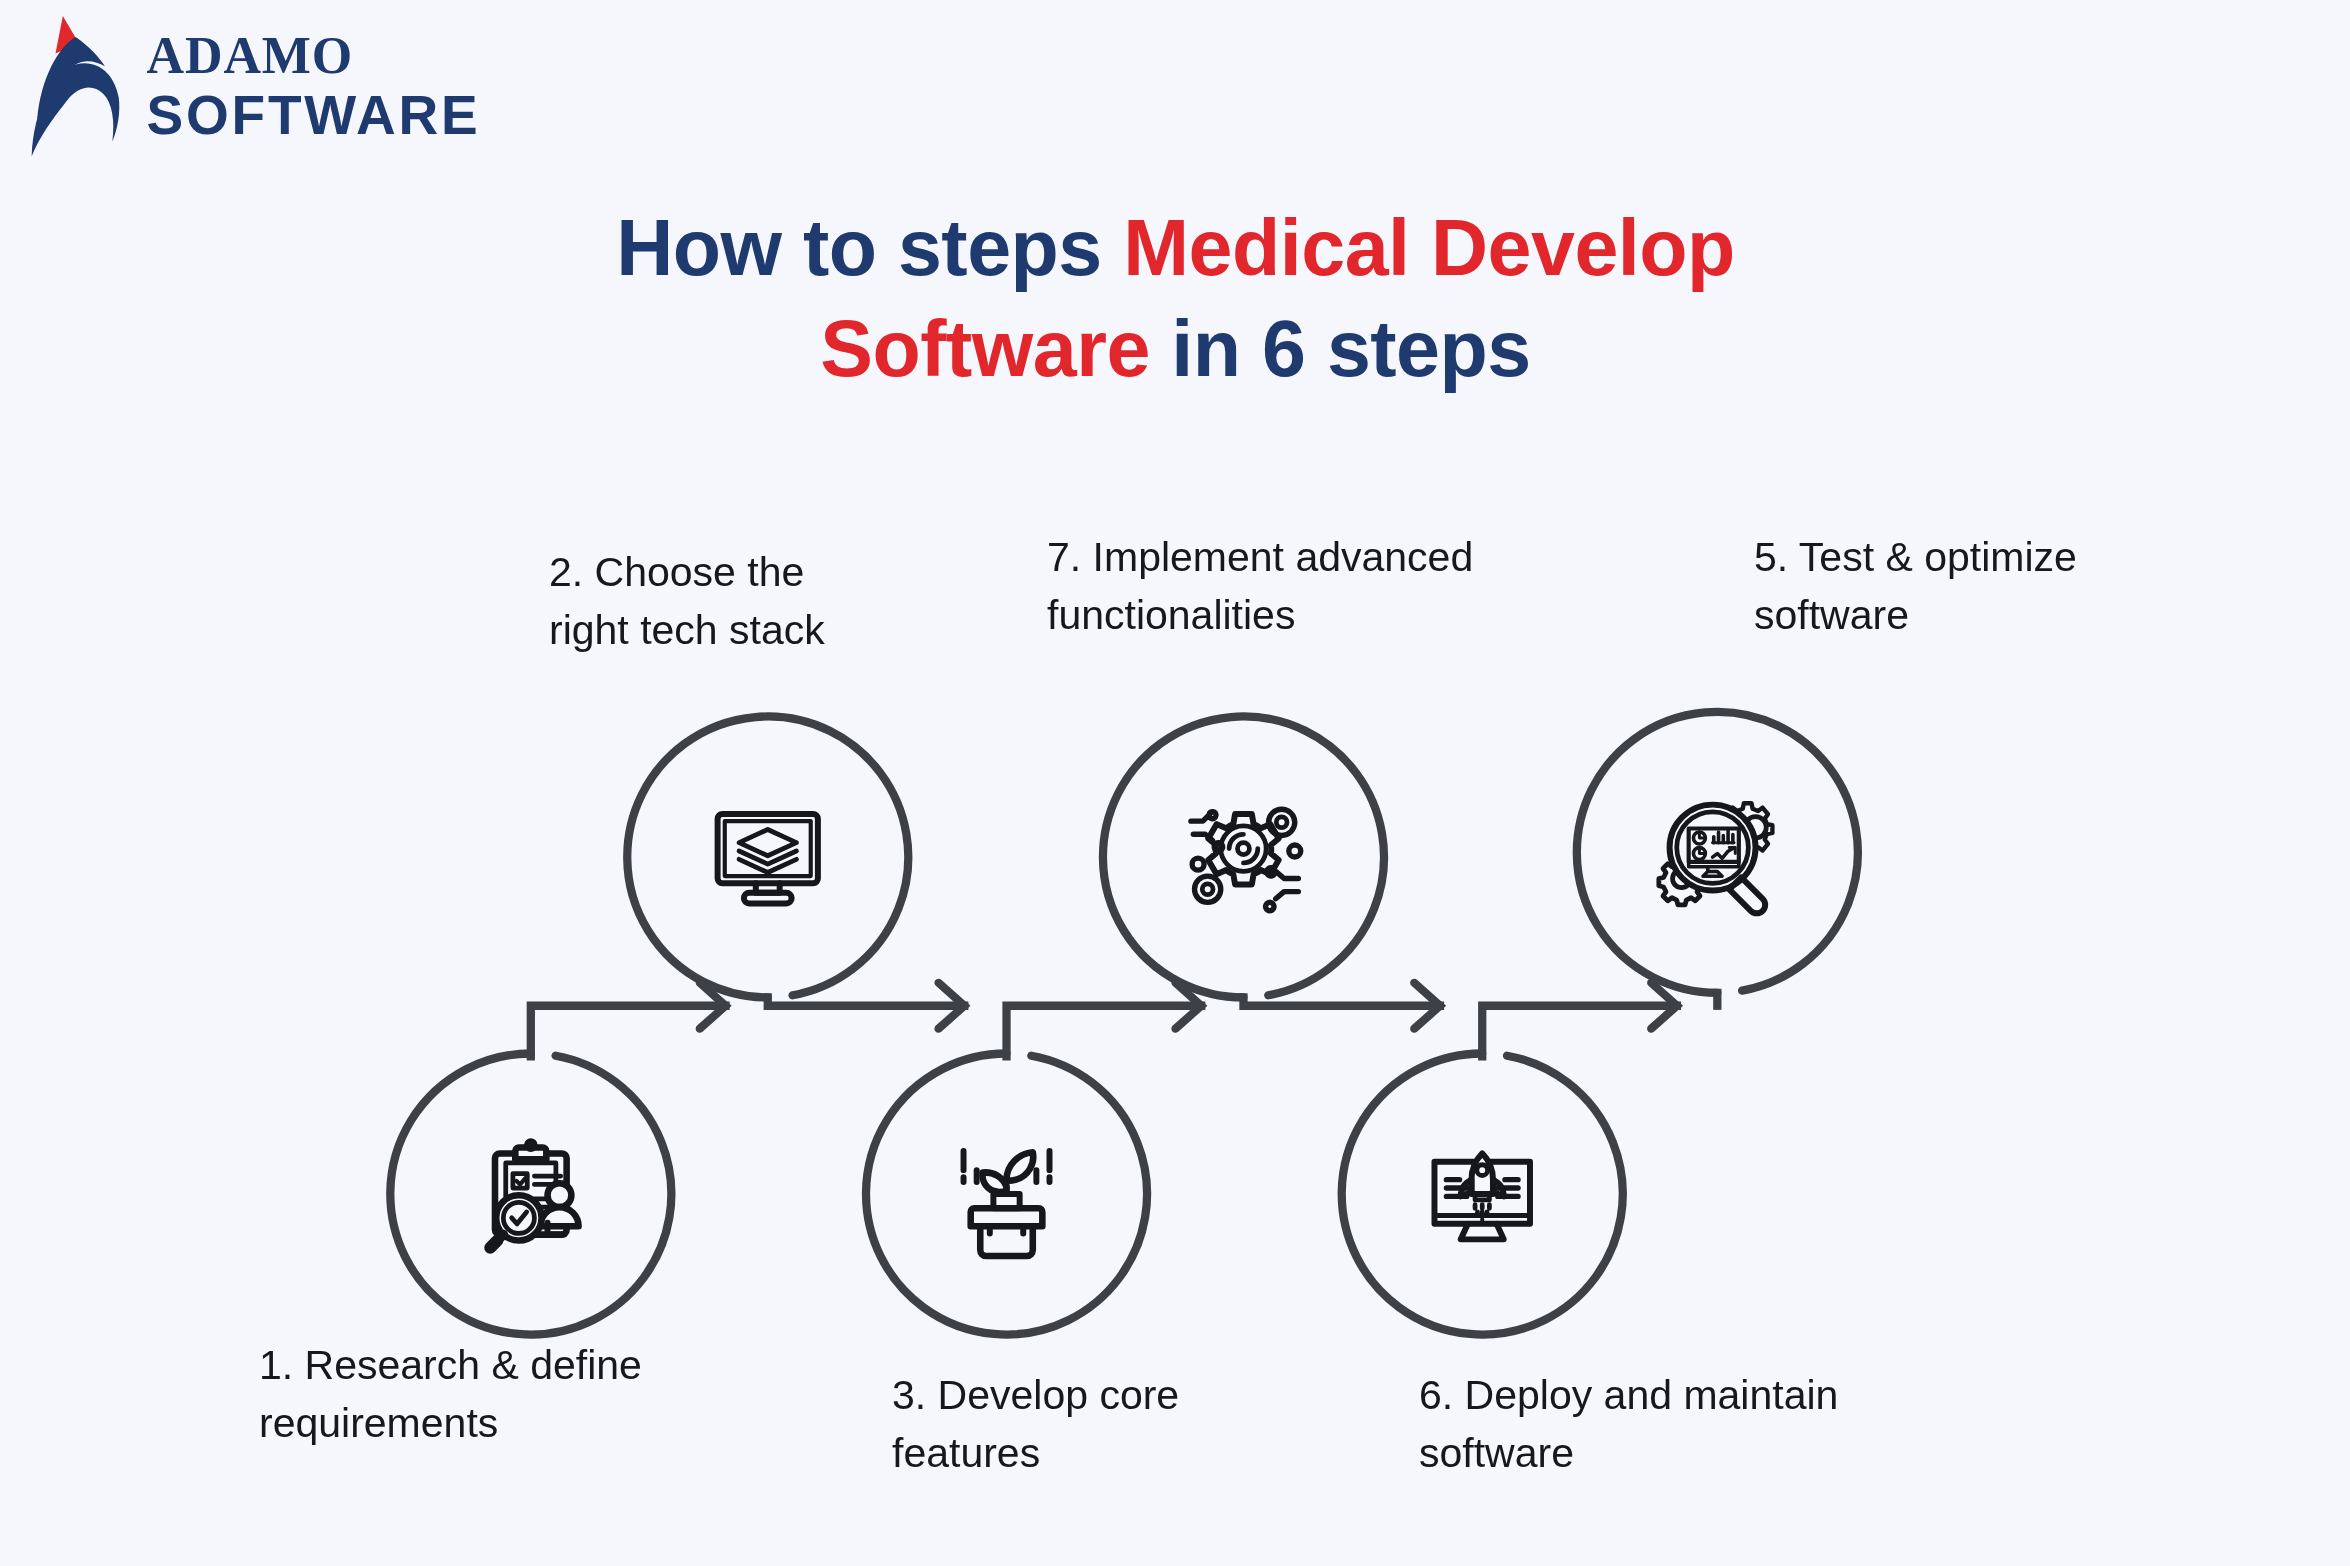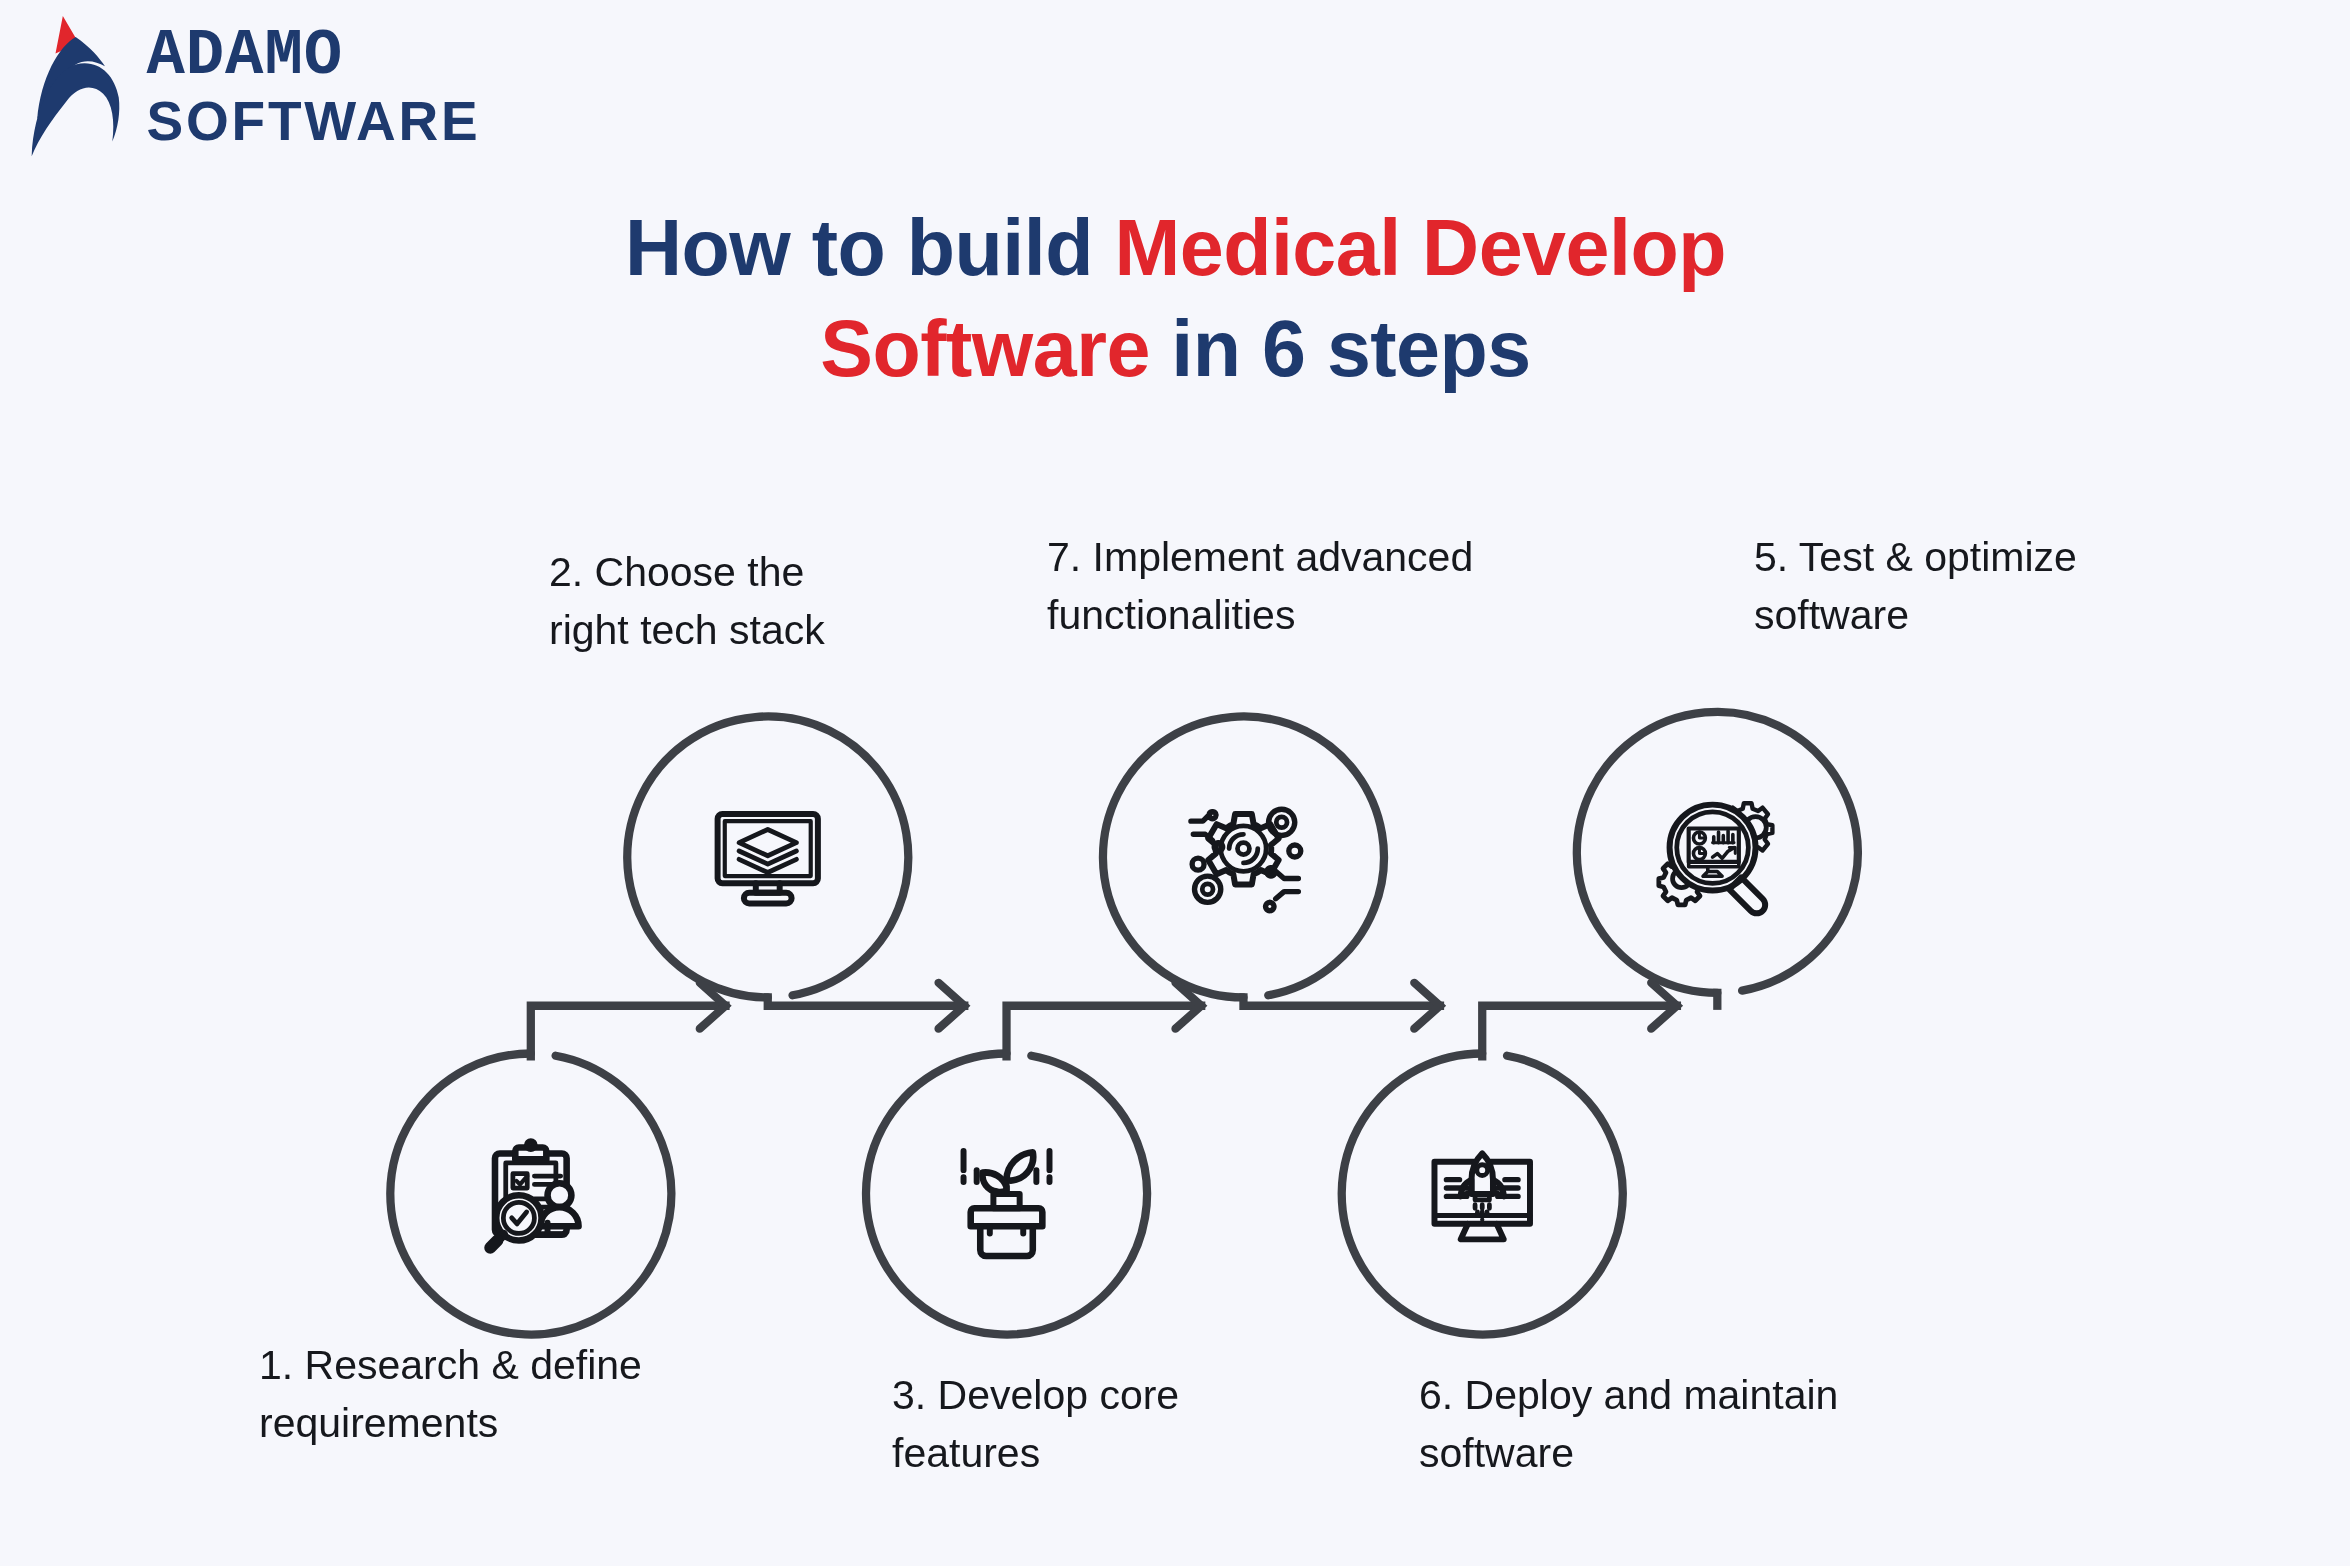--- a/index.html
+++ b/index.html
@@ -12,22 +12,22 @@
   }
 
   
   #logo-block {
     position:absolute; left:27.5px; top:13px;
     display:flex; align-items:center; gap:20px;
   }
   #logo-mark { width:99px; height:147px; flex:none; }
   #logo-word { display:flex; flex-direction:column; line-height:1; }
   .logo-line1 {
-    font-size:64px; font-weight:bold; letter-spacing:0.9px;
-    color:#1e3a6e; font-family:Liberation Mono, monospace;
+    font-size:52px; font-weight:bold; letter-spacing:0.9px;
+    color:#1e3a6e; font-family:Liberation Serif, serif;
   }
   .logo-line2 {
     font-size:55px; font-weight:bold; letter-spacing:2.8px;
     color:#1e3a6e; font-family:"Liberation Sans", sans-serif;
     margin-top:5.5px;
   }
 
   
   #title-block {
     position:absolute; left:0; top:197px; width:2351px;
@@ -71,21 +71,21 @@
     <path d="M4 156 C6 104 28 64 52 56 C76 50 94 66 99 92 C101 108 98 126 92 140 C95 118 92 98 82 88 C70 76 54 80 42 96 C26 116 12 136 4 156 Z" fill="#1e3a6e"></path>
   </svg>
   <div id="logo-word">
     <span class="logo-line1">ADAMO</span>
     <span class="logo-line2">SOFTWARE</span>
   </div>
 </div>
 
 <div id="title-block">
   <div class="tline">
-    <span class="t-navy">How to build </span><span class="t-red">Medical Develop</span>
+    <span class="t-navy">How to steps </span><span class="t-red">Medical Develop</span>
   </div>
   <div class="tline">
     <span class="t-red">Software</span><span class="t-navy"> in 6 steps</span>
   </div>
 </div>
 
 <div id="diagram">
 <svg width="2351" height="1567" viewBox="0 0 2560 1706">
   <g fill="none" stroke="#3d4046" stroke-width="9" stroke-linecap="square" stroke-linejoin="miter">
 

